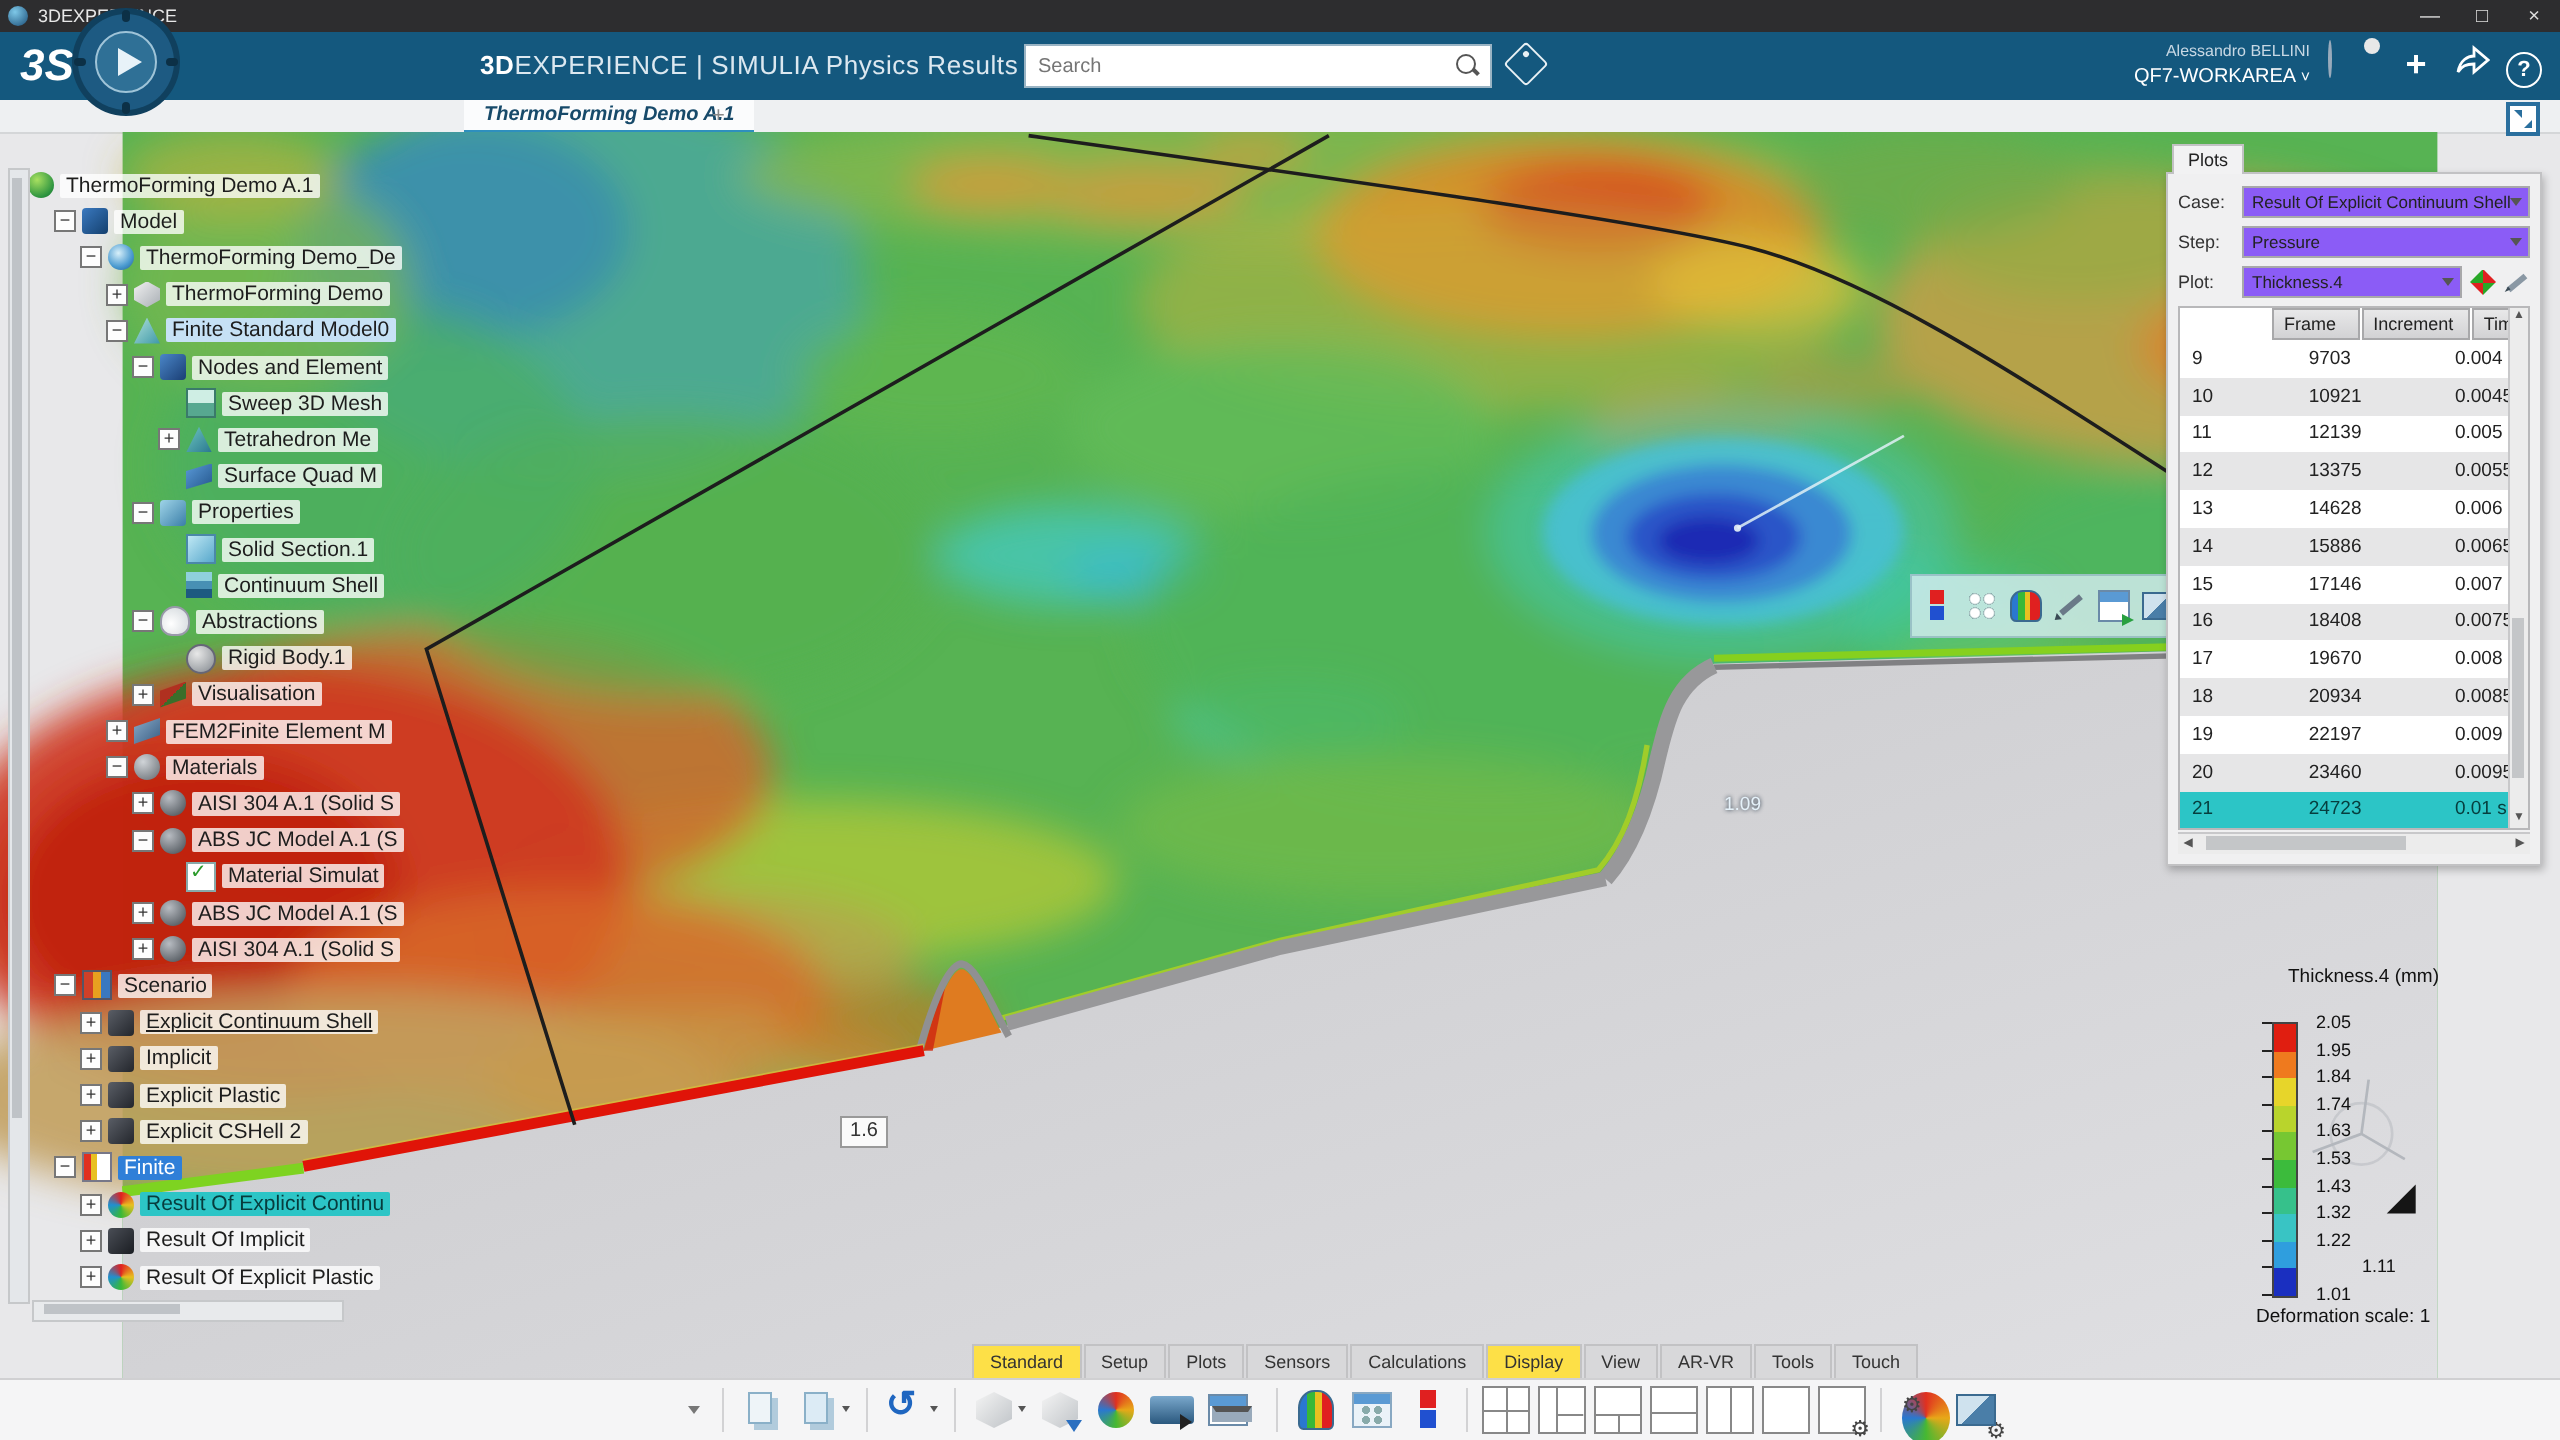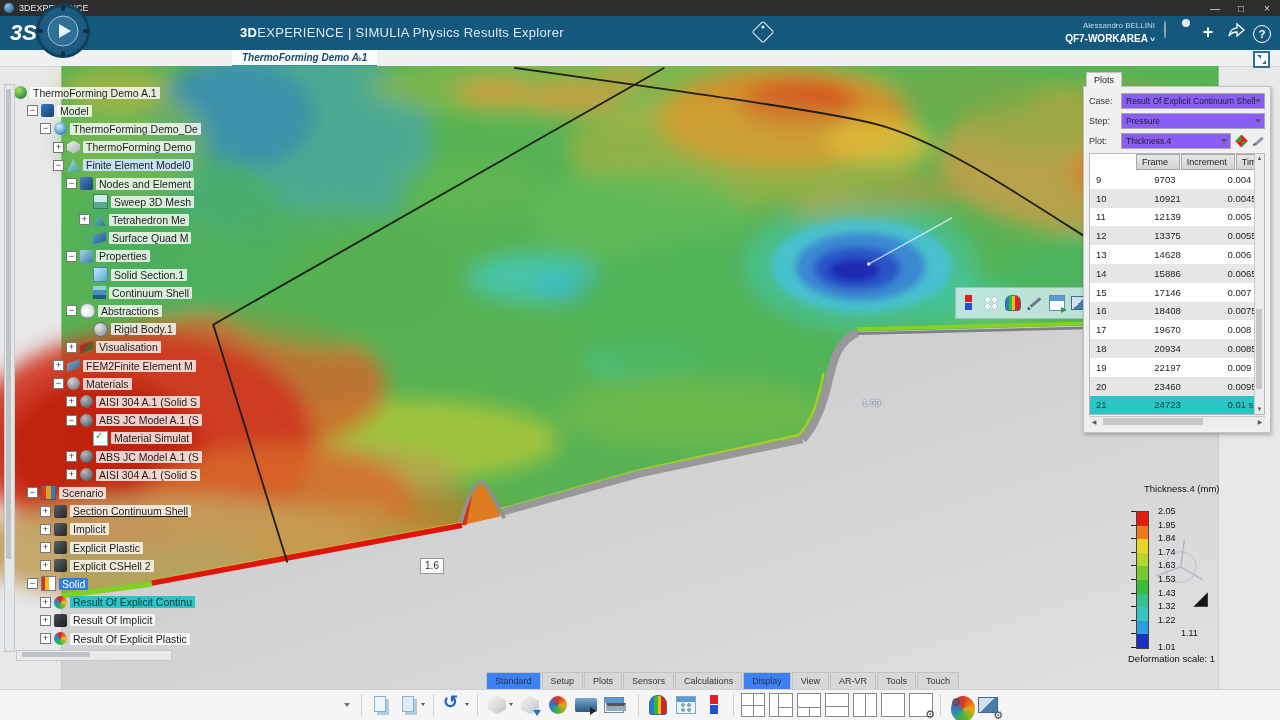--- a/index.html
+++ b/index.html
@@ -24,21 +24,21 @@
   #searchbox input{flex:1;border:none;outline:none;font-size:10px;padding:0 6px;color:#444;background:transparent;
              font-family:"Liberation Sans",sans-serif;}
   .magglass{position:relative;width:14px;height:14px;margin-right:4px;}
   .magglass::before{content:"";position:absolute;left:1px;top:1px;width:8px;height:8px;border:1.5px solid #555;border-radius:50%;}
   .magglass::after{content:"";position:absolute;left:9px;top:9px;width:4px;height:1.5px;background:#555;transform:rotate(45deg);}
   #tagicon{position:absolute;left:755px;top:8px;width:14px;height:14px;border:1.5px solid #e8f0f4;border-radius:2px;
            transform:rotate(45deg);}
   #tagicon::before{content:"";position:absolute;left:2px;top:2px;width:3px;height:3px;border-radius:50%;background:#e8f0f4;}
   #userarea{position:absolute;right:125px;top:3px;text-align:right;line-height:13px;}
   #username{font-size:8px;color:#c8d8e4;}
-  #workspace{font-size:10px;font-weight:bold;color:#fff;}
+  #workspace{font-size:10px;font-weight:normal;color:#fff;}
   #workspace .chev{font-size:8px;}
   .avatarwrap{position:absolute;right:92px;top:5px;width:24px;height:24px;}
   .avatar{width:24px;height:24px;border-radius:50%;background:radial-gradient(circle at 40% 35%,#c8a888,#6a4a38);border:1px solid #9ab;}
   .avatar-badge{position:absolute;right:-2px;top:-2px;width:8px;height:8px;border-radius:50%;background:#e8e8e8;}
   .appbar-ic{position:absolute;top:6px;width:20px;height:20px;color:#fff;font-size:18px;line-height:20px;text-align:center;}
   #plusic{right:62px;font-weight:bold;}
   #shareic{right:34px;}
   #helpic{right:8px;}
   #helpic .q{display:inline-block;width:16px;height:16px;border:1.5px solid #fff;border-radius:50%;font-size:11px;line-height:16px;font-weight:bold;}
   
@@ -158,21 +158,21 @@
   #legend-title{font-size:9.5px;color:#111;margin-left:16px;margin-bottom:10px;}
   #legend-bar{position:absolute;left:8px;top:28px;width:11px;height:136px;border:1px solid #444;}
   .lseg{width:11px;}
   .ltick{position:absolute;left:-5px;width:5px;height:1px;background:#222;}
   .lval{position:absolute;left:30px;font-size:9px;color:#111;transform:translateY(-50%);}
   #legend-footer{position:absolute;left:0px;top:170px;font-size:9.5px;color:#111;white-space:nowrap;}
   
   #ribbontabs{position:absolute;left:0;top:672px;width:1280px;height:17px;z-index:12;}
   #ribbontabs .inner{position:absolute;left:486px;display:flex;height:17px;}
   .rtab{padding:0 8px;font-size:9px;line-height:16px;color:#333;background:#d8d8da;border:1px solid #c2c2c4;border-bottom:none;margin-right:1px;}
-  .rtab.light{background:#3b82f6;}
+  .rtab.light{background:#fde047;}
   #ribbon{position:absolute;left:0;top:689px;width:1280px;height:31px;background:#f5f5f6;border-top:1px solid #d0d0d2;z-index:12;}
   #ribbon .inner{position:absolute;left:338px;top:3px;display:flex;align-items:center;}
   .tool{position:relative;width:24px;height:24px;margin:0 2px;flex:none;}
   .tool.dd::after{content:"";position:absolute;right:-4px;top:10px;border-style:solid;border-width:3px 2.5px 0 2.5px;border-color:#555 transparent transparent transparent;}
   .tool.dd{margin-right:7px;}
   .tsep{width:1px;height:22px;background:#d2d2d4;margin:0 5px;flex:none;}
   .t-chevron{width:14px;}
   .t-chevron::before{content:"";position:absolute;left:4px;top:10px;border-style:solid;border-width:4px 3.5px 0 3.5px;border-color:#777 transparent transparent transparent;}
   .t-copy::before,.t-paste::before{content:"";position:absolute;left:5px;top:3px;width:10px;height:14px;background:#eef4f8;border:1px solid #8ab0c8;box-shadow:3px 3px 0 rgba(165,195,215,.85);}
   .t-paste::before{background:#dcebf5;}
@@ -216,20 +216,24 @@
       <span class="wbtn">×</span>
     </span>
   </div>
 
   <div id="appbar">
     <span id="logo3ds">3S</span>
     <span id="brand">
       <span class="b">3D</span><span class="rest">EXPERIENCE</span>
       <span class="pipe">|</span>
       <span class="rest">SIMULIA Physics Results Explorer</span>
+    </span>
+    <span id="searchbox">
+      <input placeholder="Search" style="">
+      <span class="magglass"></span>
     </span>
     <span id="tagicon"></span>
     <span id="userarea">
       <div id="username">Alessandro BELLINI</div>
       <div id="workspace"><span>QF7-WORKAREA</span> <span class="chev">˅</span></div>
     </span>
     <span class="avatarwrap">
       <span class="avatar"></span>
       <span class="avatar-badge"></span>
     </span>
@@ -388,21 +392,21 @@
         <span class="tlabel">ThermoForming Demo_De</span>
       </div>
       <div class="trow" style="top: 54.6px; left: 39px;">
         <span class="texp">+</span>
         <span class="ticon i-part"></span>
         <span class="tlabel">ThermoForming Demo</span>
       </div>
       <div class="trow hl-lightblue" style="top: 72.8px; left: 39px;">
         <span class="texp">−</span>
         <span class="ticon i-fem"></span>
-        <span class="tlabel">Finite Element Model0</span>
+        <span class="tlabel">Finite Standard Model0</span>
       </div>
       <div class="trow" style="top: 91px; left: 52px;">
         <span class="texp">−</span>
         <span class="ticon i-nodes"></span>
         <span class="tlabel">Nodes and Element</span>
       </div>
       <div class="trow" style="top: 109.2px; left: 65px;">
         <span class="tslot"></span>
         <span class="ticon i-mesh"></span>
         <span class="tlabel">Sweep 3D Mesh</span>
@@ -483,41 +487,41 @@
         <span class="tlabel">AISI 304 A.1 (Solid S</span>
       </div>
       <div class="trow" style="top: 400.4px; left: 13px;">
         <span class="texp">−</span>
         <span class="ticon i-scenario"></span>
         <span class="tlabel">Scenario</span>
       </div>
       <div class="trow hl-underline" style="top: 418.6px; left: 26px;">
         <span class="texp">+</span>
         <span class="ticon i-case"></span>
-        <span class="tlabel">Section Continuum Shell</span>
+        <span class="tlabel">Explicit Continuum Shell</span>
       </div>
       <div class="trow" style="top: 436.8px; left: 26px;">
         <span class="texp">+</span>
         <span class="ticon i-case"></span>
         <span class="tlabel">Implicit</span>
       </div>
       <div class="trow" style="top: 455px; left: 26px;">
         <span class="texp">+</span>
         <span class="ticon i-case"></span>
         <span class="tlabel">Explicit Plastic</span>
       </div>
       <div class="trow" style="top: 473.2px; left: 26px;">
         <span class="texp">+</span>
         <span class="ticon i-case"></span>
         <span class="tlabel">Explicit CSHell 2</span>
       </div>
       <div class="trow hl-blue" style="top: 491.4px; left: 13px;">
         <span class="texp">−</span>
         <span class="ticon i-result"></span>
-        <span class="tlabel">Solid</span>
+        <span class="tlabel">Finite</span>
       </div>
       <div class="trow hl-cyan" style="top: 509.6px; left: 26px;">
         <span class="texp">+</span>
         <span class="ticon i-rainbow"></span>
         <span class="tlabel">Result Of Explicit Continu</span>
       </div>
       <div class="trow" style="top: 527.8px; left: 26px;">
         <span class="texp">+</span>
         <span class="ticon i-resdark"></span>
         <span class="tlabel">Result Of Implicit</span>

